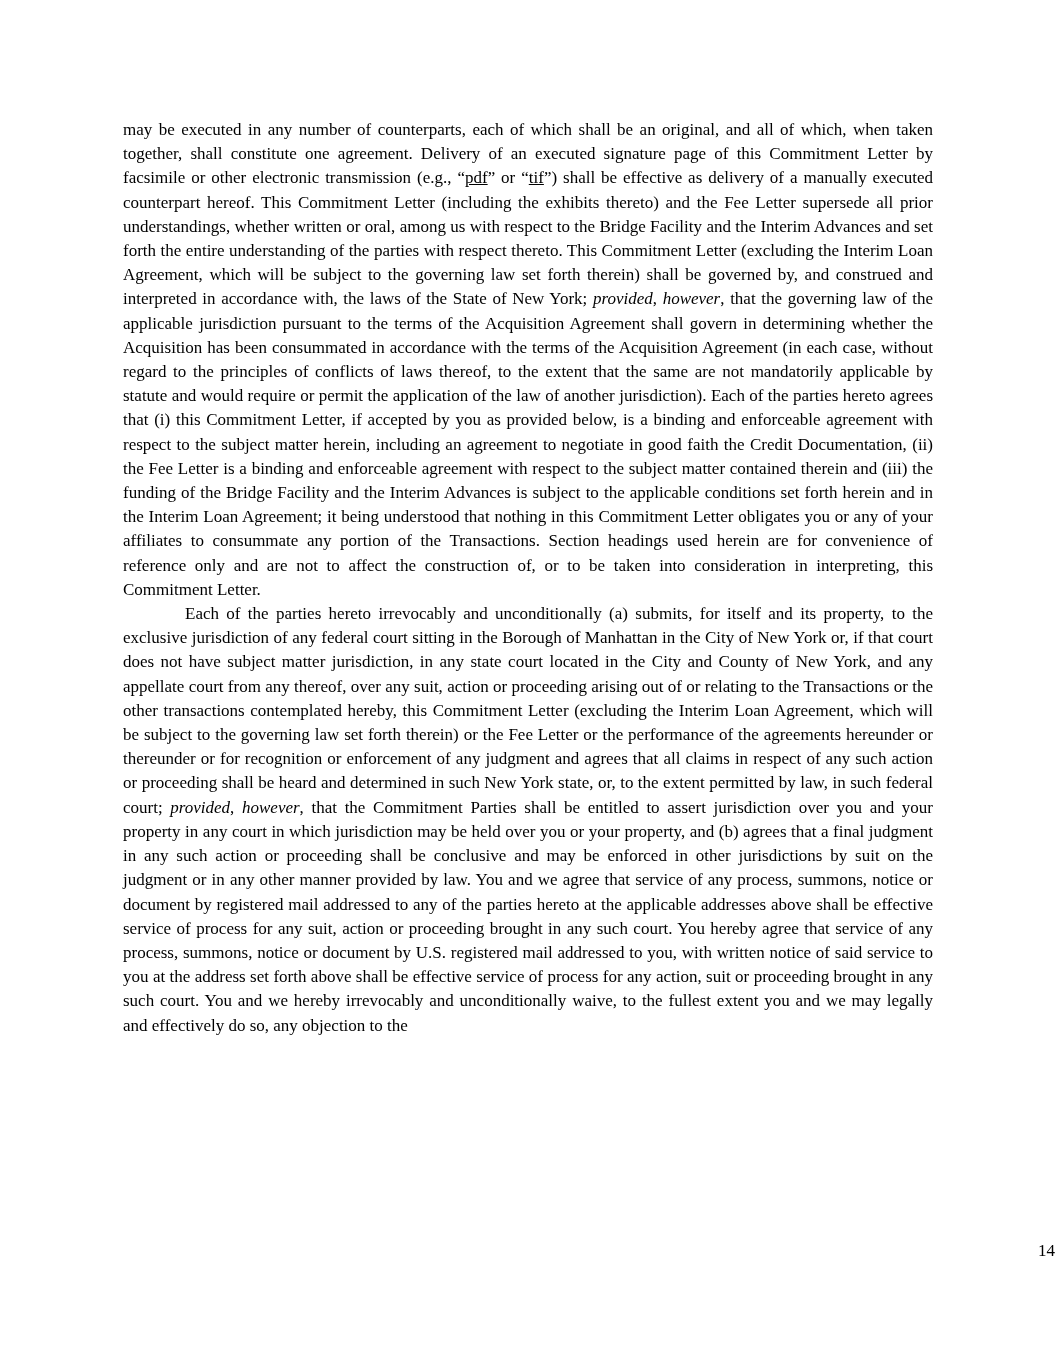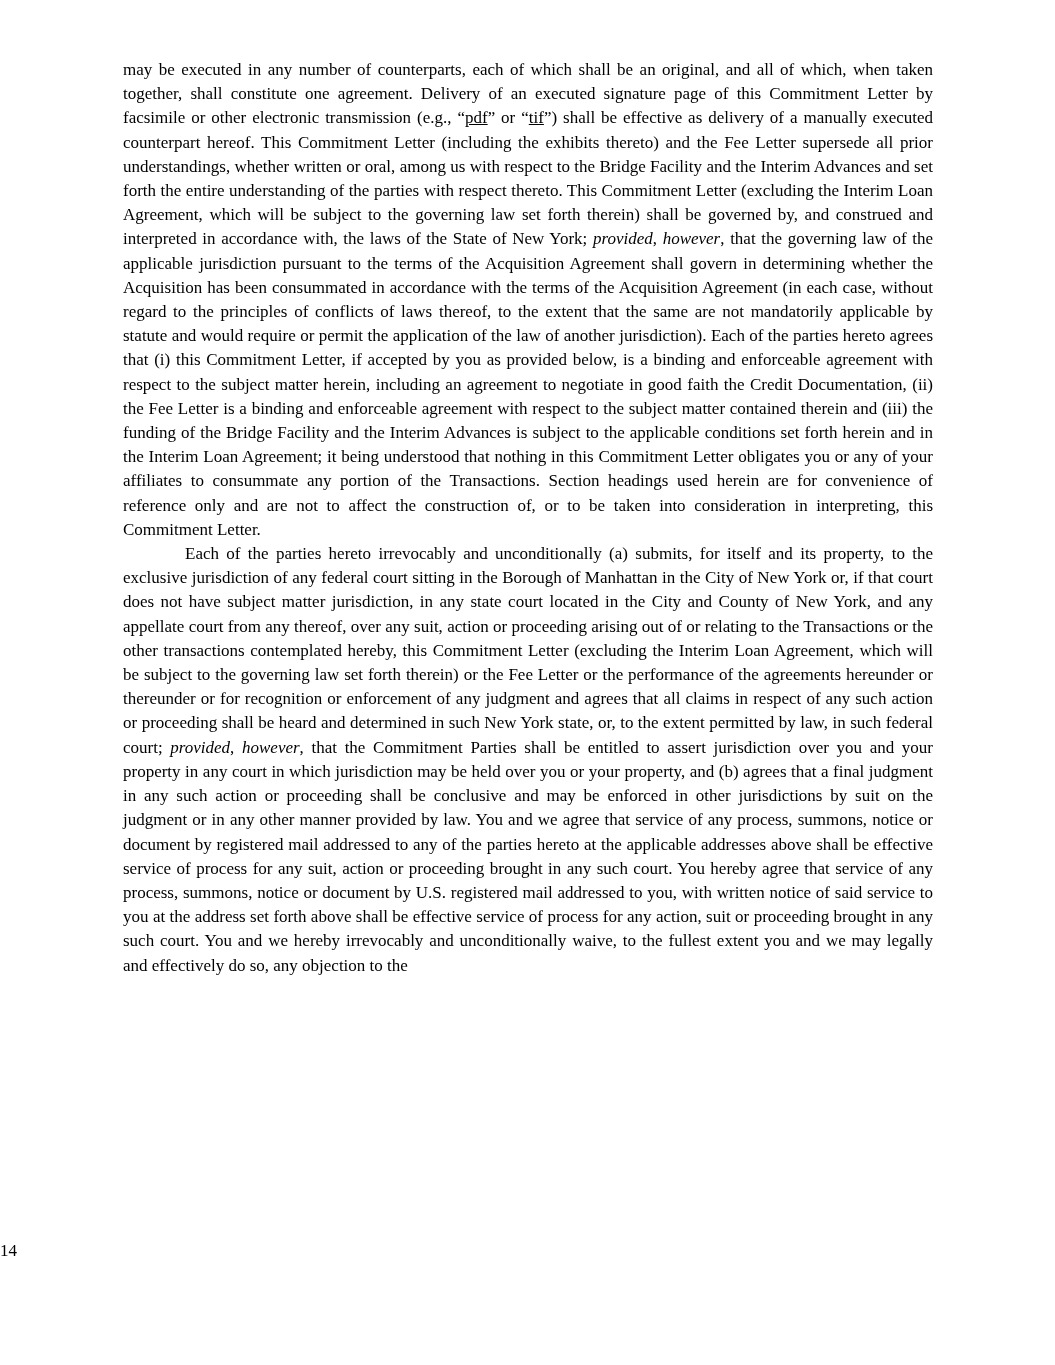--- a/index.html
+++ b/index.html
@@ -7,21 +7,21 @@
     padding: 0;
     background: #ffffff;
   }
   .page {
     position: relative;
     width: 1055px;
     height: 1365px;
     margin: 0 auto;
     background: #ffffff;
     box-sizing: border-box;
-    padding: 58px 122px 0 123px;
+    padding: 118px 122px 0 123px;
     font-family: "Liberation Serif", "DejaVu Serif", serif;
     font-size: 17px;
     line-height: 24.2px;
     color: #000000;
     overflow: hidden;
   }
   .para {
     margin: 0;
     text-align: justify;
     text-justify: inter-word;
@@ -35,21 +35,21 @@
     font-style: italic;
   }
   .run-underline {
     text-decoration: underline;
   }
   .page-number {
     position: absolute;
     left: 0;
     right: 0;
     bottom: 102px;
-    text-align: left;
+    text-align: right;
     font-size: 17px;
   }
 </style>
 </head>
 <body>
 
 <div class="page">
   <p class="para"><span>may be executed in any number of counterparts, each of which shall be an original, and all of which, when taken together, shall constitute one agreement.  Delivery of an executed signature page of this Commitment Letter by facsimile or other electronic transmission (e.g., “</span><span class="run-underline">pdf</span><span>” or “</span><span class="run-underline">tif</span><span>”) shall be effective as delivery of a manually executed counterpart hereof.  This Commitment Letter (including the exhibits thereto) and the Fee Letter supersede all prior understandings, whether written or oral, among us with respect to the Bridge Facility and the Interim Advances and set forth the entire understanding of the parties with respect thereto.  This Commitment Letter (excluding the Interim Loan Agreement, which will be subject to the governing law set forth therein) shall be governed by, and construed and interpreted in accordance with, the laws of the State of New York; </span><span class="run-italic">provided</span><span>, </span><span class="run-italic">however</span><span>, that the governing law of the applicable jurisdiction pursuant to the terms of the Acquisition Agreement shall govern in determining whether the Acquisition has been consummated in accordance with the terms of the Acquisition Agreement (in each case, without regard to the principles of conflicts of laws thereof, to the extent that the same are not mandatorily applicable by statute and would require or permit the application of the law of another jurisdiction). Each of the parties hereto agrees that (i) this Commitment Letter, if accepted by you as provided below, is a binding and enforceable agreement with respect to the subject matter herein, including an agreement to negotiate in good faith the Credit Documentation, (ii) the Fee Letter is a binding and enforceable agreement with respect to the subject matter contained therein and (iii) the funding of the Bridge Facility and the Interim Advances is subject to the applicable conditions set forth herein and in the Interim Loan Agreement; it being understood that nothing in this Commitment Letter obligates you or any of your affiliates to consummate any portion of the Transactions.  Section headings used herein are for convenience of reference only and are not to affect the construction of, or to be taken into consideration in interpreting, this Commitment Letter.</span></p>
   <p class="para indented"><span>Each of the parties hereto irrevocably and unconditionally (a) submits, for itself and its property, to the exclusive jurisdiction of any federal court sitting in the Borough of Manhattan in the City of New York or, if that court does not have subject matter jurisdiction, in any state court located in the City and County of New York, and any appellate court from any thereof, over any suit, action or proceeding arising out of or relating to the Transactions or the other transactions contemplated hereby, this Commitment Letter (excluding the Interim Loan Agreement, which will be subject to the governing law set forth therein) or the Fee Letter or the performance of the agreements hereunder or thereunder or for recognition or enforcement of any judgment and agrees that all claims in respect of any such action or proceeding shall be heard and determined in such New York state, or, to the extent permitted by law, in such federal court; </span><span class="run-italic">provided</span><span>, </span><span class="run-italic">however</span><span>, that the Commitment Parties shall be entitled to assert jurisdiction over you and your property in any court in which jurisdiction may be held over you or your property, and (b) agrees that a final judgment in any such action or proceeding shall be conclusive and may be enforced in other jurisdictions by suit on the judgment or in any other manner provided by law.  You and we agree that service of any process, summons, notice or document by registered mail addressed to any of the parties hereto at the applicable addresses above shall be effective service of process for any suit, action or proceeding brought in any such court.  You hereby agree that service of any process, summons, notice or document by U.S. registered mail addressed to you, with written notice of said service to you at the address set forth above shall be effective service of process for any action, suit or proceeding brought in any such court. You and we hereby irrevocably and unconditionally waive, to the fullest extent you and we may legally and effectively do so, any objection to the</span></p>
   <div class="page-number">14</div>

